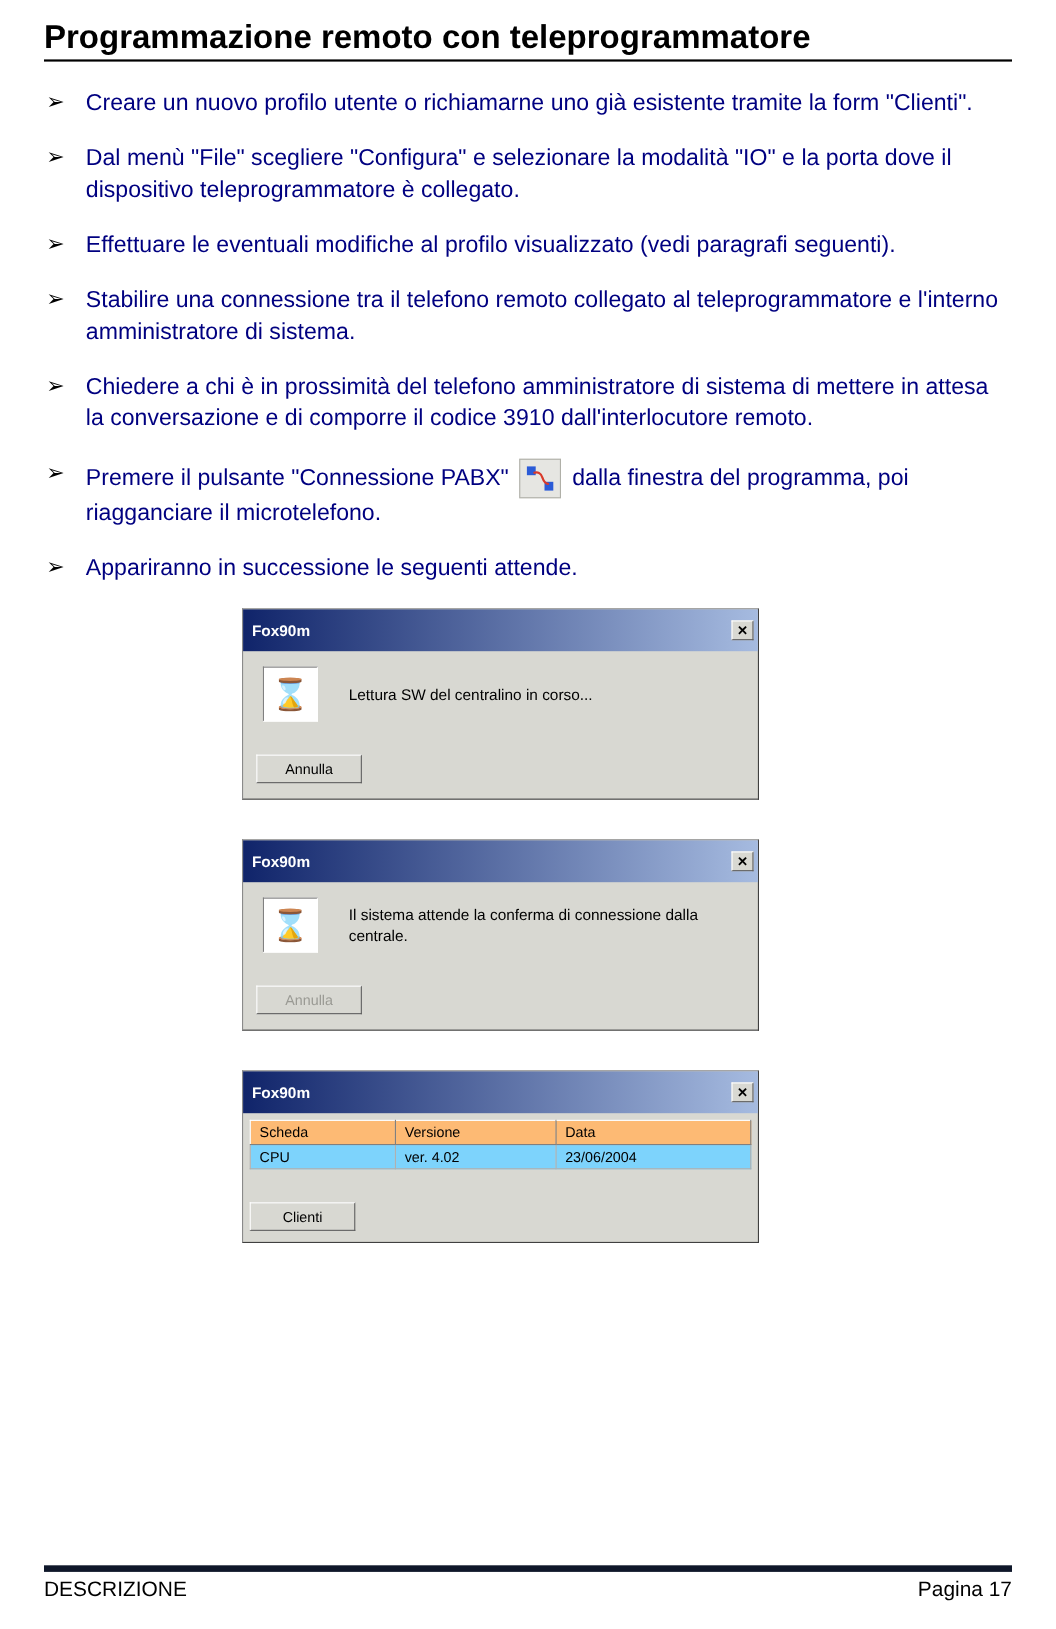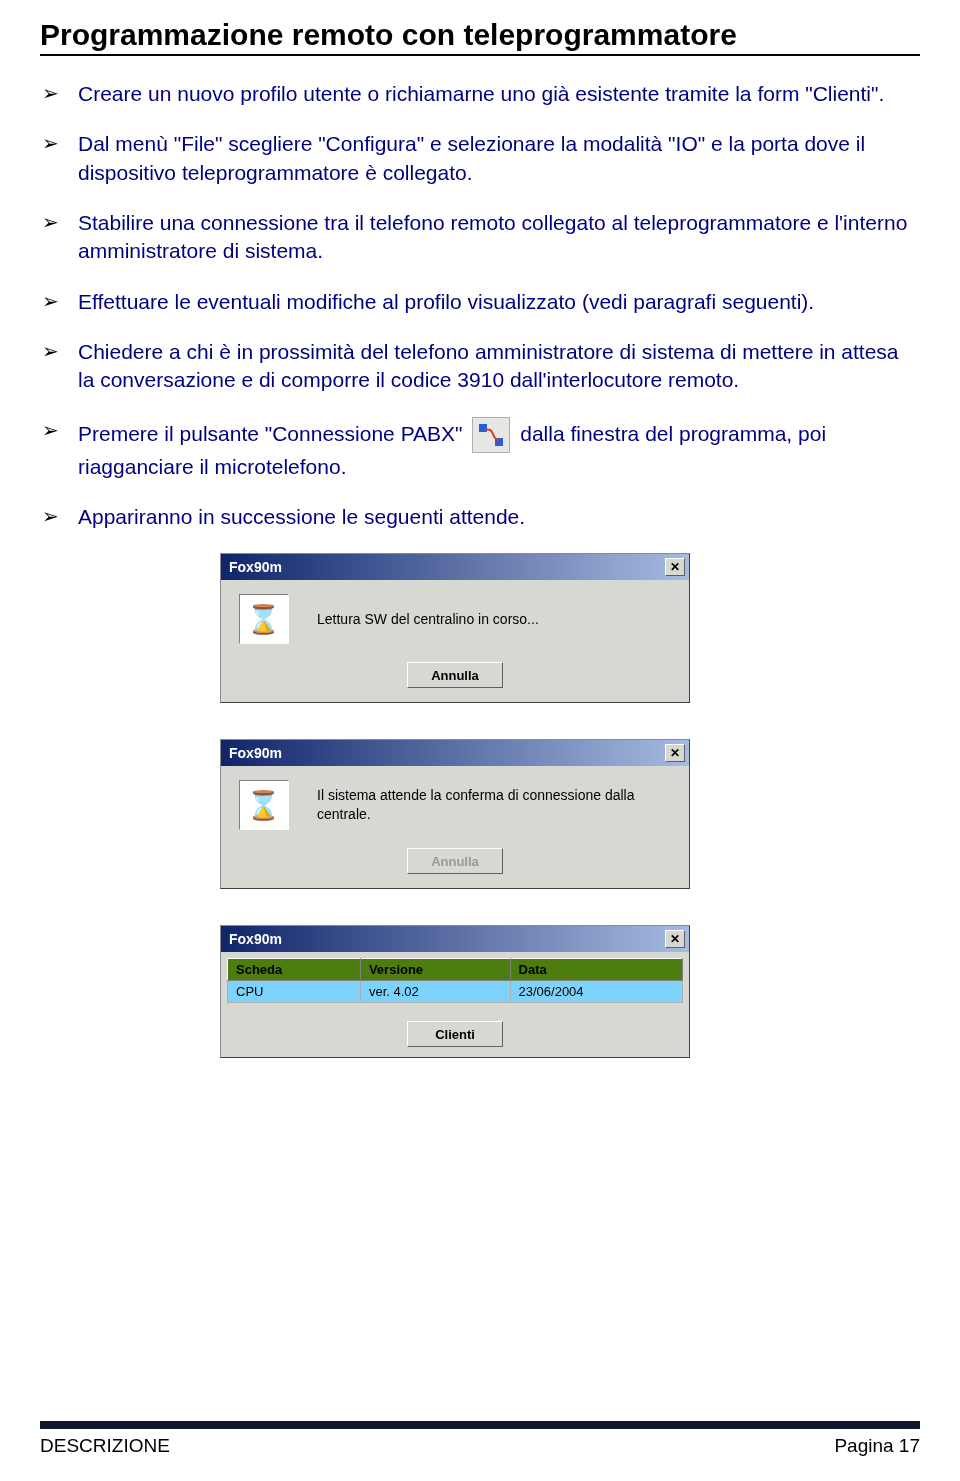--- a/index.html
+++ b/index.html
@@ -58,21 +58,21 @@
     background: #d8d8d2;
     border: 1px solid #8a8a8a;
     border-right-color:#404040;
     border-bottom-color:#404040;
     margin-bottom: 36px;
     font-family: "MS Sans Serif", Tahoma, Arial, sans-serif;
   }
   .dlg-titlebar {
     background: linear-gradient(to right, #10246a, #a6bbe0);
     color: #fff;
-    height: 26px;
+    height: 38px;
     display: flex;
     align-items: center;
     justify-content: space-between;
     padding: 0 4px 0 8px;
     font-size: 14px;
     font-weight: bold;
   }
   .dlg-close {
     width: 20px;
     height: 18px;
@@ -108,76 +108,75 @@
     margin-left: 6px;
   }
   .dlg-msg {
     font-size: 14px;
     color: #000;
     flex: 1;
     line-height: 1.4;
   }
   .dlg-btnrow {
     display: flex;
-    justify-content: center;
-    margin-top: 18px;
-    font-weight: bold;
+    justify-content: flex-start;
+    margin-top: 30px;
   }
   .winbtn {
     min-width: 96px;
     height: 26px;
     background: #d8d8d2;
     border: 1px solid #fff;
     border-right-color:#606060;
     border-bottom-color:#606060;
     font-size: 13px;
     display:flex; align-items:center; justify-content:center;
     cursor: default;
   }
   .winbtn.disabled { color: #9a9a94; }
   .dlg-table {
     width: 100%;
     border-collapse: collapse;
     font-size: 13px;
   }
   .dlg-table th {
     text-align: left;
-    font-weight: bold;
-    background: #4d7c0f;
+    font-weight: normal;
+    background: #fdba74;
     border: 1px solid #808080;
     border-top-color:#fff; border-left-color:#fff;
     padding: 3px 8px;
   }
   .dlg-table td {
     background: #7dd3fc;
     border: 1px solid #b0b0b0;
     padding: 3px 8px;
   }
   .footer {
     position: absolute;
     left: 40px;
     right: 40px;
     bottom: 24px;
-    border-top: 8px solid #0f172a;
+    border-top: 6px solid #0f172a;
     padding-top: 6px;
     font-size: 19px;
     display: flex;
     justify-content: space-between;
   }
 </style>
 </head>
 <body>
 
 <h1 class="title">Programmazione remoto con teleprogrammatore</h1>
 
 <ul class="bullets">
   <li>Creare un nuovo profilo utente o richiamarne uno già esistente tramite la form "Clienti".</li>
   <li>Dal menù "File" scegliere "Configura" e selezionare la modalità "IO" e la porta dove il dispositivo teleprogrammatore è collegato.</li>
+  <li>Effettuare le eventuali modifiche al profilo visualizzato (vedi paragrafi seguenti).</li>
   <li>Stabilire una connessione tra il telefono remoto collegato al teleprogrammatore e l'interno amministratore di sistema.</li>
-  <li>Effettuare le eventuali modifiche al profilo visualizzato (vedi paragrafi seguenti).</li>
   <li>Chiedere a chi è in prossimità del telefono amministratore di sistema di mettere in attesa la conversazione e di comporre il codice 3910 dall'interlocutore remoto.</li>
   <li>
     <span>Premere il pulsante "Connessione PABX" </span>
     <span class="inline-icon">
       <svg width="32" height="30" viewBox="0 0 32 30">
         <rect x="4" y="4" width="8" height="8" fill="#2b5bd7"></rect>
         <rect x="20" y="18" width="8" height="8" fill="#2b5bd7"></rect>
         <path d="M10 10 Q16 8 18 14 Q20 20 24 20" stroke="#d93a2a" stroke-width="2" fill="none"></path>
       </svg>
     </span>

